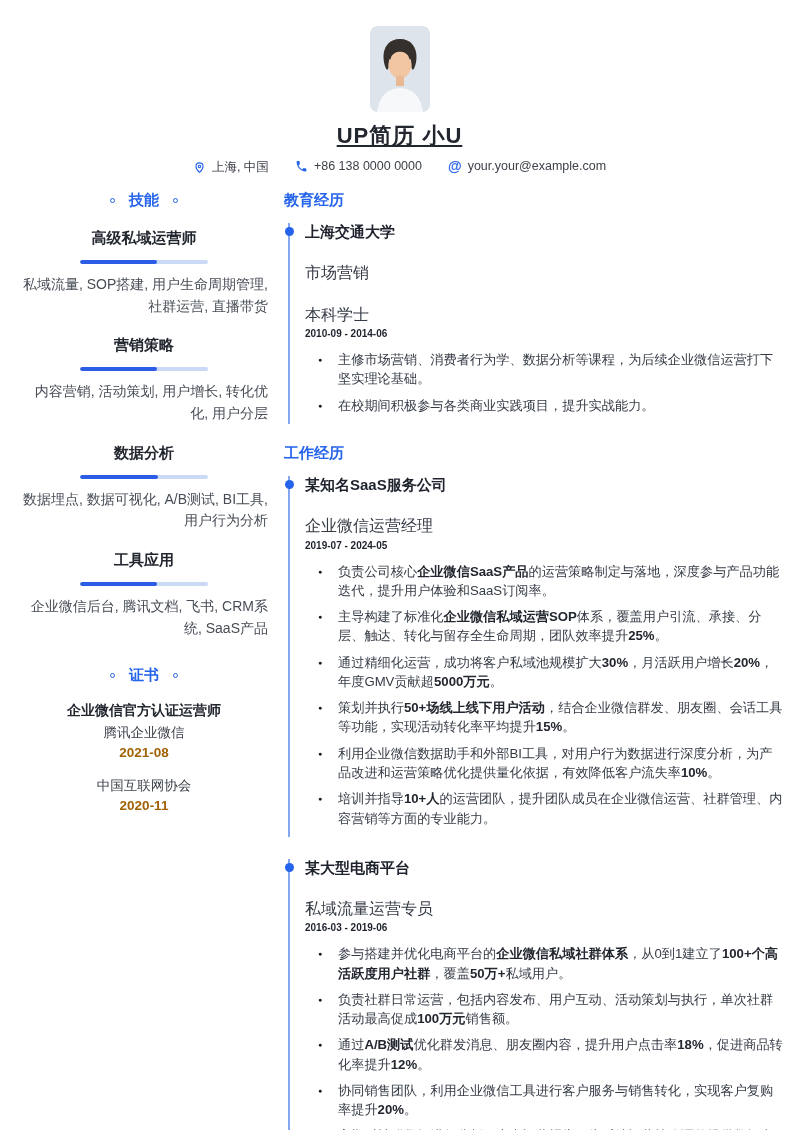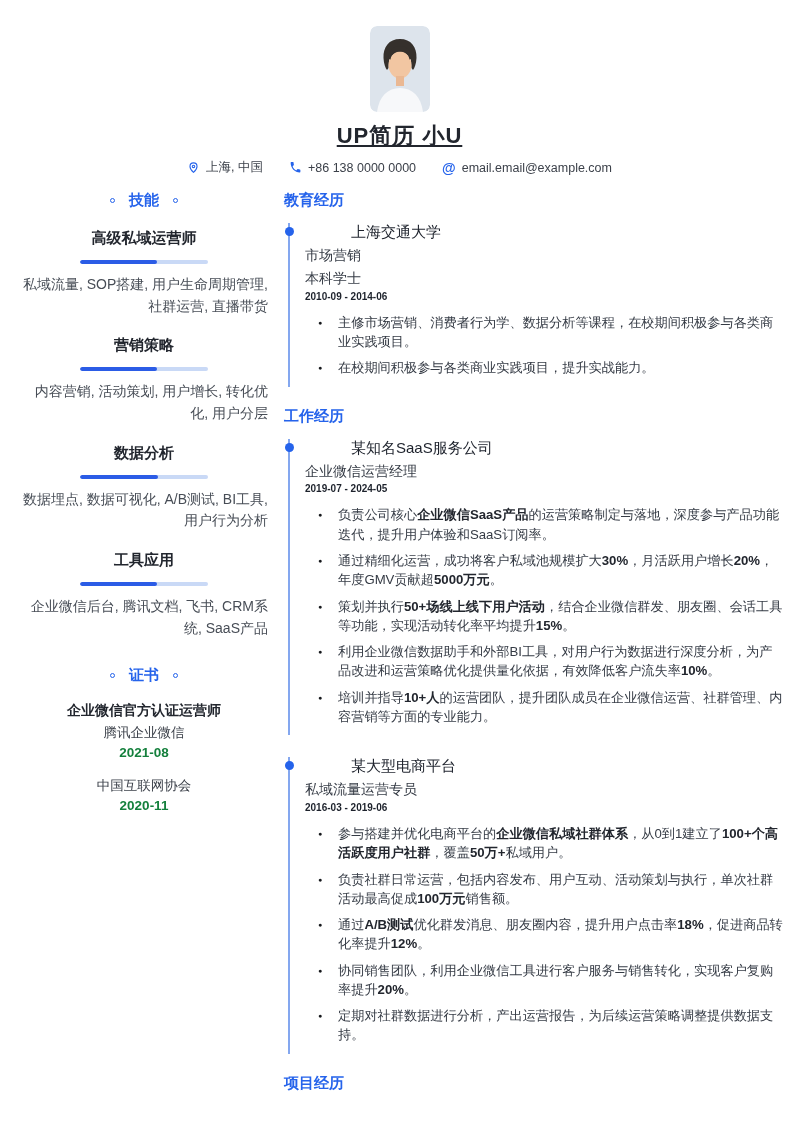--- a/index.html
+++ b/index.html
@@ -6,49 +6,49 @@
   html,body { background:#fff; }
   body {
     width:799px; height:1130px; overflow:hidden;
     font-family:"Liberation Sans","DejaVu Sans",sans-serif;
     color:#2e333b;
   }
   
   .header { text-align:center; padding-top:26px; }
   .photo { width:60px; height:86px; border-radius:7px; overflow:hidden; display:inline-block; vertical-align:top; }
   .name { font-size:22px; font-weight:700; color:#22262e; margin-top:9px; letter-spacing:1px;text-decoration:underline; }
-  .contact { margin-top:8px; display:flex; justify-content:center; align-items:center; gap:26px; font-size:12.5px; color:#3c414a; }
+  .contact { margin-top:8px; display:flex; justify-content:center; align-items:flex-start; gap:26px; font-size:12.5px; color:#3c414a; }
   .contact-item { display:flex; align-items:center; gap:6px; }
   .cicon { display:inline-flex; color:#2563eb; }
   .at-glyph { color:#2563eb; font-size:14px; font-weight:700; line-height:1; }
   
   .columns { display:flex; align-items:flex-start; gap:16px; padding:15px 14px 0 20px; }
   .sidebar { width:248px; flex-shrink:0; text-align:center; }
   .main { flex:1; min-width:0; }
   
   .side-title { display:flex; align-items:center; justify-content:center; gap:14px; color:#2563eb; font-size:15px; font-weight:700; }
   .ring { width:5px; height:5px; border:1.5px solid #2563eb; border-radius:50%; flex-shrink:0; }
   .skill { margin-top:19px; }
   .skill-name { font-size:15px; font-weight:700; color:#22262e; }
   .skill-bar { width:128px; height:4px; border-radius:2px; background:#c9d9f6; margin:12px auto 0; overflow:hidden; }
   .skill-fill { height:100%; background:#2b5ce6; border-radius:2px; }
   .skill-kw { margin-top:10px; font-size:14px; line-height:1.55; color:#474d56;text-align:right; }
   .certs-block { margin-top:26px; }
   .cert { margin-top:17px; }
   .cert-name { font-size:14px; font-weight:700; color:#22262e; }
   .cert-issuer { font-size:13.5px; color:#3c414a; margin-top:4px; }
-  .cert-date { font-size:13.5px; font-weight:700; color:#15803d; margin-top:3px; }
+  .cert-date { font-size:13.5px; font-weight:700; color:#a16207; margin-top:3px; }
   
   .section { margin-bottom:20px; }
   .main-title { color:#2563eb; font-size:15px; font-weight:700; }
   .entry { position:relative; margin-left:4px; margin-top:13px; border-left:2px solid #84a7ef; padding-left:15px; padding-bottom:2px; }
   .entry + .entry { margin-top:22px; }
   .tl-dot { position:absolute; left:-5.5px; top:4px; width:9px; height:9px; border-radius:50%; background:#2563eb; }
-  .entry-title { font-size:15px; font-weight:400; color:#1d222c;margin-left:46px; }
-  .entry-sub { font-size:14px; color:#353b45; margin-top:4px; line-height:1.35; }
+  .entry-title { font-size:15px; font-weight:700; color:#1d222c; }
+  .entry-sub { font-size:16px; color:#353b45; margin-top:20px; line-height:1.35; }
   .entry-period { font-size:10px; font-weight:700; color:#1d222c; margin-top:3px; }
   .bullets { list-style:none; margin-top:11px; }
   .bullets li { position:relative; padding-left:33px; font-size:13.2px; line-height:1.46; color:#353b45; margin-bottom:7px; }
   .bullets li::before { content:"●"; position:absolute; left:13px; top:5px; font-size:7px; color:#16181c; }
   .bullets b { color:#22262e; }
 </style>
 </head>
 <body>
 
 <div class="header">
@@ -76,21 +76,21 @@
     <span class="contact-item">
       <span class="cicon">
         <svg width="13" height="13" viewBox="0 0 24 24" fill="currentColor">
           <path d="M6.62 10.79a15.05 15.05 0 0 0 6.59 6.59l2.2-2.2a1 1 0 0 1 1.02-.25c1.12.37 2.33.57 3.57.57a1 1 0 0 1 1 1V20a1 1 0 0 1-1 1C10.85 21 3 13.15 3 3a1 1 0 0 1 1-1h3.5a1 1 0 0 1 1 1c0 1.24.2 2.45.57 3.57a1 1 0 0 1-.25 1.02z"></path>
         </svg>
       </span>
       <span>+86 138 0000 0000</span>
     </span>
     <span class="contact-item">
       <span class="at-glyph">@</span>
-      <span>email.email@example.com</span>
+      <span>your.your@example.com</span>
     </span>
   </div>
 </div>
 
 <div class="columns">
 
   <div class="sidebar">
     <div class="side-title">
       <span class="ring"></span>
       <span>技能</span>
@@ -148,35 +148,36 @@
 
     <div class="section">
       <h2 class="main-title">教育经历</h2>
       <div class="entry">
         <span class="tl-dot"></span>
         <div class="entry-title">上海交通大学</div>
         <div class="entry-sub">市场营销</div>
         <div class="entry-sub">本科学士</div>
         <div class="entry-period">2010-09 - 2014-06</div>
         <ul class="bullets">
-          <li>主修市场营销、消费者行为学、数据分析等课程，在校期间积极参与各类商业实践项目。</li>
+          <li>主修市场营销、消费者行为学、数据分析等课程，为后续企业微信运营打下坚实理论基础。</li>
           <li>在校期间积极参与各类商业实践项目，提升实战能力。</li>
         </ul>
       </div>
     </div>
 
     <div class="section">
       <h2 class="main-title">工作经历</h2>
       <div class="entry">
         <span class="tl-dot"></span>
         <div class="entry-title">某知名SaaS服务公司</div>
         <div class="entry-sub">企业微信运营经理</div>
         <div class="entry-period">2019-07 - 2024-05</div>
         <ul class="bullets">
           <li>负责公司核心<b>企业微信SaaS产品</b>的运营策略制定与落地，深度参与产品功能迭代，提升用户体验和SaaS订阅率。</li>
+          <li>主导构建了标准化<b>企业微信私域运营SOP</b>体系，覆盖用户引流、承接、分层、触达、转化与留存全生命周期，团队效率提升<b>25%</b>。</li>
           <li>通过精细化运营，成功将客户私域池规模扩大<b>30%</b>，月活跃用户增长<b>20%</b>，年度GMV贡献超<b>5000万元</b>。</li>
           <li>策划并执行<b>50+场线上线下用户活动</b>，结合企业微信群发、朋友圈、会话工具等功能，实现活动转化率平均提升<b>15%</b>。</li>
           <li>利用企业微信数据助手和外部BI工具，对用户行为数据进行深度分析，为产品改进和运营策略优化提供量化依据，有效降低客户流失率<b>10%</b>。</li>
           <li>培训并指导<b>10+人</b>的运营团队，提升团队成员在企业微信运营、社群管理、内容营销等方面的专业能力。</li>
         </ul>
       </div>
       <div class="entry">
         <span class="tl-dot"></span>
         <div class="entry-title">某大型电商平台</div>
         <div class="entry-sub">私域流量运营专员</div>

